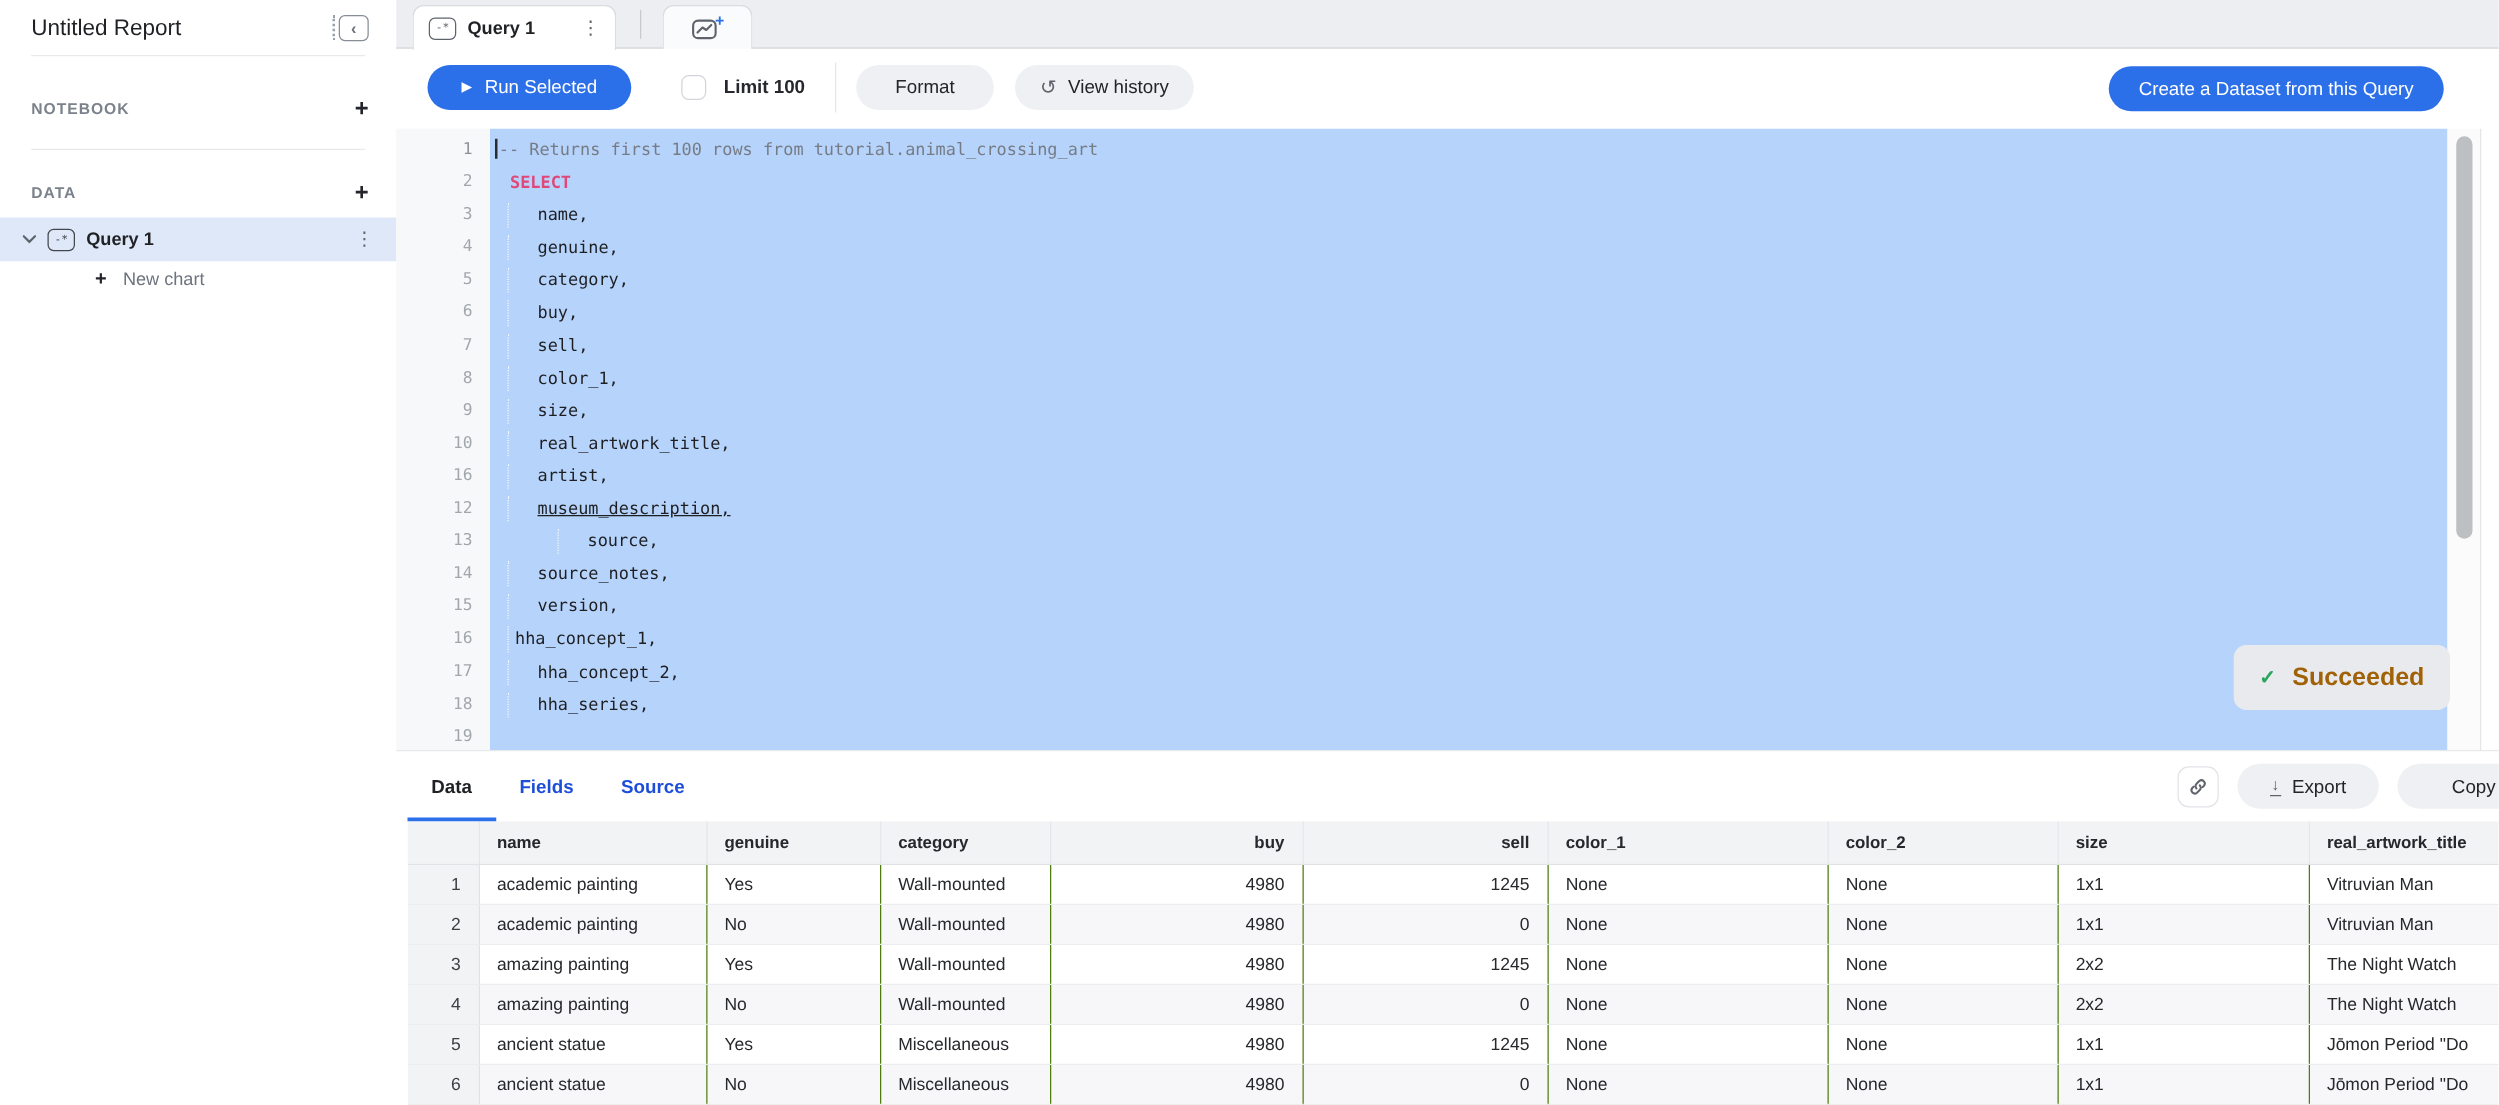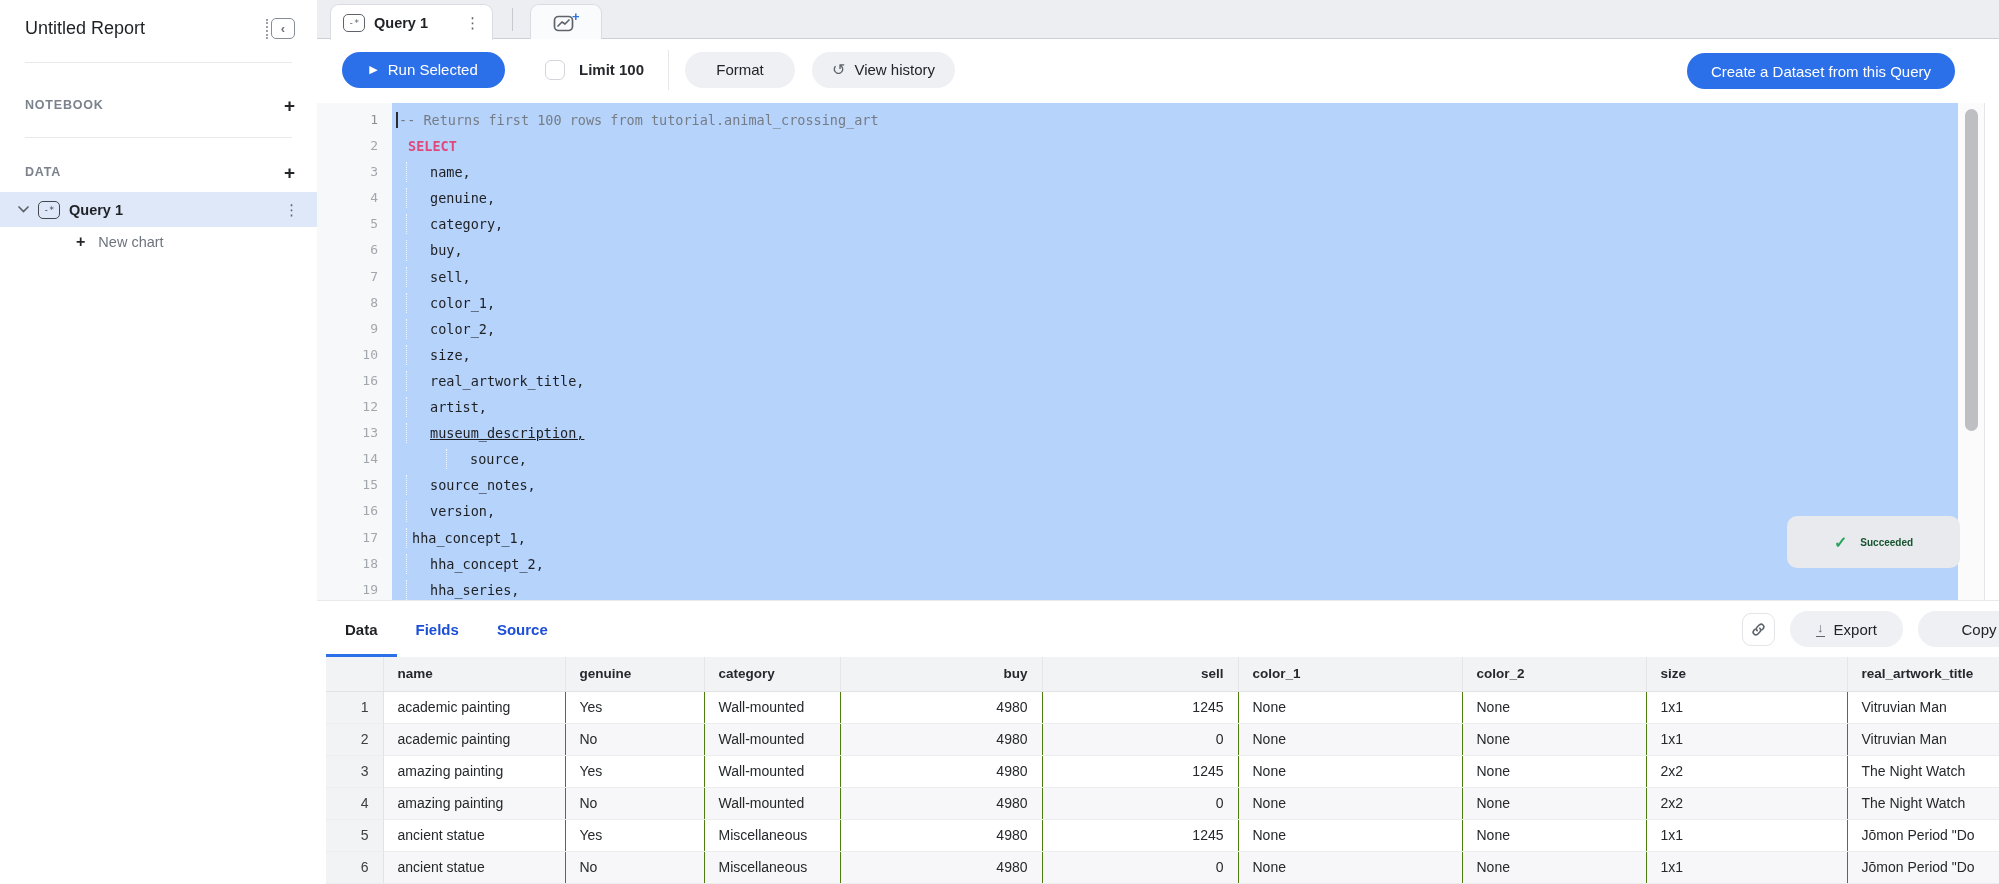--- a/index.html
+++ b/index.html
@@ -2,21 +2,21 @@
 <html><head>
 <meta charset="utf-8">
 <style>
   * { margin:0; padding:0; box-sizing:border-box; }
   html,body { width:1999px; height:884px; overflow:hidden; background:#fff;
     font-family:"Liberation Sans", sans-serif; color:#212327; }
   .app { display:flex; width:1999px; height:884px; }
 
   
   .sidebar { width:317px; flex:0 0 317px; background:#fff; position:relative; }
-  .sb-head { height:44px; display:flex; align-items:flex-start; justify-content:space-between; padding:0 22px 0 25px;margin-top:18px; }
+  .sb-head { height:44px; display:flex; align-items:center; justify-content:space-between; padding:0 22px 0 25px; }
   .sb-title { font-size:18px; font-weight:500; color:#1f2125; }
   .collapse-btn { display:flex; align-items:center; gap:3px; cursor:pointer; }
   .collapse-dash { height:20px; border-left:2px dotted #9aa0a8; }
   .collapse-box { width:24px; height:21px; border:1.6px solid #878d96; border-radius:5px;
     display:flex; align-items:center; justify-content:center; font-size:13px; color:#6b7078; font-weight:700; }
   .sb-divider { border-top:1px solid #e8e9ec; margin:0 25px; }
   .sb-sec { height:40px; display:flex; align-items:center; justify-content:space-between; padding:0 22px 0 25px; }
   .sb-sec-label { font-size:12.5px; font-weight:700; letter-spacing:.8px; color:#7b828c; }
   .sb-plus { font-size:19px; font-weight:600; color:#23252a; cursor:pointer; line-height:1; }
   .sb-query-row { height:35px; background:#dfe8f9; display:flex; align-items:center; padding:0 18px; gap:9px; cursor:pointer; }
@@ -72,21 +72,21 @@
     color:#1d1f23; white-space:pre; position:relative; }
   .cl .guide { position:absolute; left:14px; top:3px; bottom:3px; border-left:1px dotted rgba(255,255,255,.85); }
   .tok.comment { color:#767c85; }
   .tok.keyword { color:#e0487a; font-weight:700; }
   .cursor-bar { display:inline-block; width:2px; height:16px; background:#2a2c31; vertical-align:-3px; margin-right:1px; }
   .scrollzone { position:absolute; right:14px; top:3px; bottom:0; width:27px; background:#fbfbfc; border-right:1px solid #e4e6e9; }
   .scroll-thumb { position:absolute; left:7px; top:6px; width:13px; height:322px; background:#bdbfc3; border-radius:7px; cursor:pointer; }
   .status-badge { position:absolute; right:39px; top:416px; width:173px; height:52px; background:#e9eaee;
     border-radius:10px; display:flex; align-items:center; justify-content:center; gap:13px; z-index:3; }
   .status-check { color:#27a55b; font-size:16px; font-weight:700; }
-  .status-text { font-size:10px; font-weight:700; color:#14532d; }
+  .status-text { font-size:20px; font-weight:700; color:#a16207; }
 
   
   .results { flex:1; border-top:1px solid #e7e9eb; display:flex; flex-direction:column; min-height:0; }
   .res-bar { height:56px; flex:0 0 56px; display:flex; align-items:end; position:relative; padding-left:9px; }
   .res-tab { padding:0 19px; height:100%; display:flex; align-items:center; font-size:15px; color:#1d4ed8;
     font-weight:700; cursor:pointer; position:relative; }
   .res-tab.active { color:#1f2125; font-weight:700; }
   .res-tab.active::after { content:""; position:absolute; left:0; right:0; bottom:0; height:3.5px; background:#2b6fe9; }
   .res-actions { position:absolute; right:0; top:10px; display:flex; align-items:center; gap:15px; }
   .link-btn { width:33px; height:33px; border:1px solid #e2e4e8; border-radius:9px; background:#fff;
@@ -212,21 +212,20 @@
         </div>
       <div class="codearea" id="code">
           <div class="cl" style="padding-left: 4px;"><span class="cursor-bar"></span><span class="tok comment">-- Returns first 100 rows from tutorial.animal_crossing_art</span></div>
           <div class="cl" style="padding-left: 16px;"><span class="tok keyword">SELECT</span></div>
           <div class="cl" style="padding-left: 38px;"><span class="guide"></span><span class="tok plain">name,</span></div>
           <div class="cl" style="padding-left: 38px;"><span class="guide"></span><span class="tok plain">genuine,</span></div>
           <div class="cl" style="padding-left: 38px;"><span class="guide"></span><span class="tok plain">category,</span></div>
           <div class="cl" style="padding-left: 38px;"><span class="guide"></span><span class="tok plain">buy,</span></div>
           <div class="cl" style="padding-left: 38px;"><span class="guide"></span><span class="tok plain">sell,</span></div>
           <div class="cl" style="padding-left: 38px;"><span class="guide"></span><span class="tok plain">color_1,</span></div>
-          <div class="cl" style="padding-left: 38px;"><span class="guide"></span><span class="tok plain">color_2,</span></div>
           <div class="cl" style="padding-left: 38px;"><span class="guide"></span><span class="tok plain">size,</span></div>
           <div class="cl" style="padding-left: 38px;"><span class="guide"></span><span class="tok plain">real_artwork_title,</span></div>
           <div class="cl" style="padding-left: 38px;"><span class="guide"></span><span class="tok plain">artist,</span></div>
           <div class="cl" style="padding-left: 38px; text-decoration: underline;"><span class="guide"></span><span class="tok plain">museum_description,</span></div>
           <div class="cl" style="padding-left: 38px; margin-left: 40px;"><span class="guide"></span><span class="tok plain">source,</span></div>
           <div class="cl" style="padding-left: 38px;"><span class="guide"></span><span class="tok plain">source_notes,</span></div>
           <div class="cl" style="padding-left: 38px;"><span class="guide"></span><span class="tok plain">version,</span></div>
           <div class="cl" style="padding-left: 20px;"><span class="guide"></span><span class="tok plain">hha_concept_1,</span></div>
           <div class="cl" style="padding-left: 38px;"><span class="guide"></span><span class="tok plain">hha_concept_2,</span></div>
           <div class="cl" style="padding-left: 38px;"><span class="guide"></span><span class="tok plain">hha_series,</span></div>

